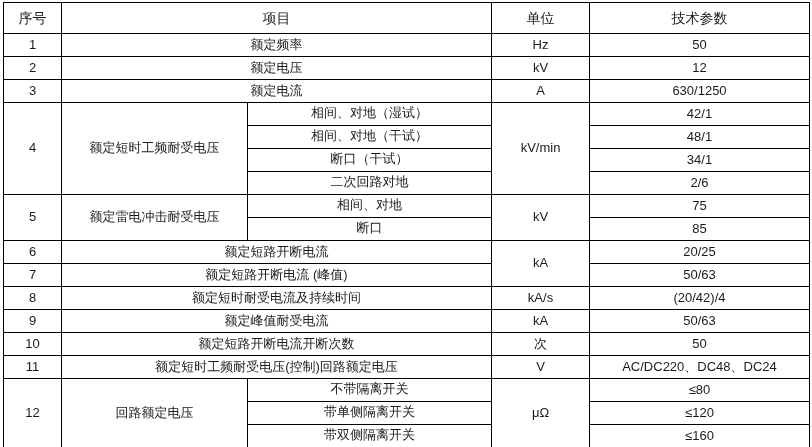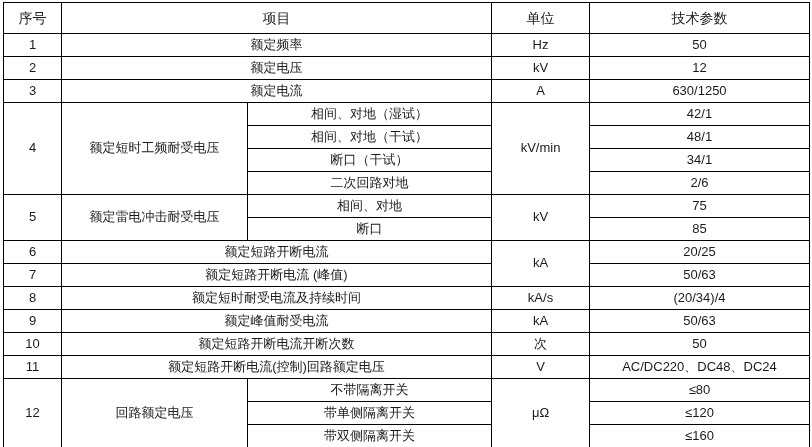--- a/index.html
+++ b/index.html
@@ -47,20 +47,21 @@
   col.c-item1 { width: 186px; }
   col.c-item2 { width: 244px; }
   col.c-unit  { width: 98px; }
   col.c-param { width: 220px; }
 
   .cell-left {
     text-align: center;
   }
   .sub-label {
     font-size: 13px;
+    font-family: Liberation Mono, monospace;
   }
 </style>
 </head>
 <body>
 
 <div class="spec-wrap">
   <table class="spec">
     <colgroup>
       <col class="c-seq">
         <col class="c-item1">
@@ -141,40 +142,40 @@
       <tr>
         <td>7</td>
         <td colspan="2" class="cell-left">额定短路开断电流 (峰值)</td>
         <td>50/63</td>
       </tr>
 
       <tr>
         <td>8</td>
         <td colspan="2" class="cell-left">额定短时耐受电流及持续时间</td>
         <td>kA/s</td>
-        <td>(20/34)/4</td>
+        <td>(20/42)/4</td>
       </tr>
 
       <tr>
         <td>9</td>
         <td colspan="2" class="cell-left">额定峰值耐受电流</td>
         <td>kA</td>
         <td>50/63</td>
       </tr>
 
       <tr>
         <td>10</td>
         <td colspan="2" class="cell-left">额定短路开断电流开断次数</td>
         <td>次</td>
         <td>50</td>
       </tr>
 
       <tr>
         <td>11</td>
-        <td colspan="2" class="cell-left">额定短路开断电流(控制)回路额定电压</td>
+        <td colspan="2" class="cell-left">额定短时工频耐受电压(控制)回路额定电压</td>
         <td>V</td>
         <td>AC/DC220、DC48、DC24</td>
       </tr>
 
       <tr>
         <td rowspan="3">12</td>
         <td rowspan="3" class="cell-left">回路额定电压</td>
         <td class="sub-label">不带隔离开关</td>
         <td rowspan="3">μΩ</td>
         <td>≤80</td>

